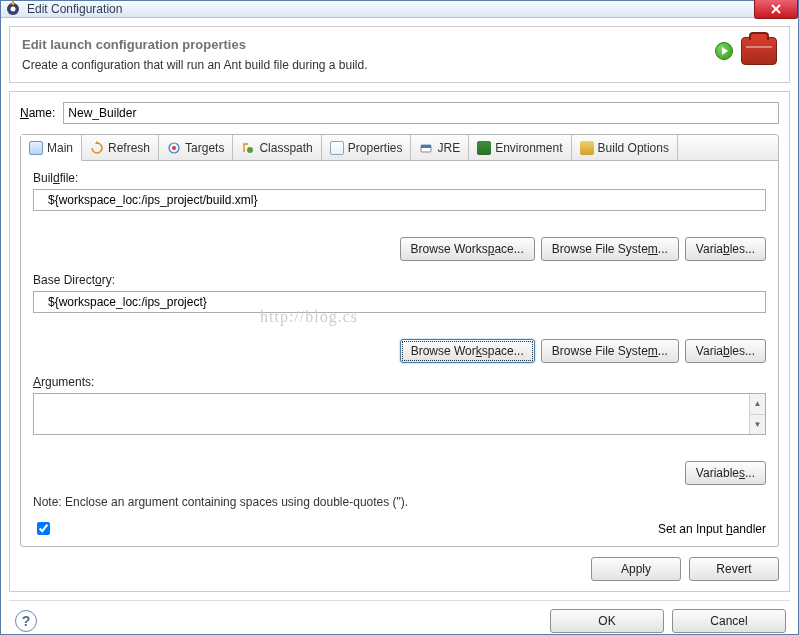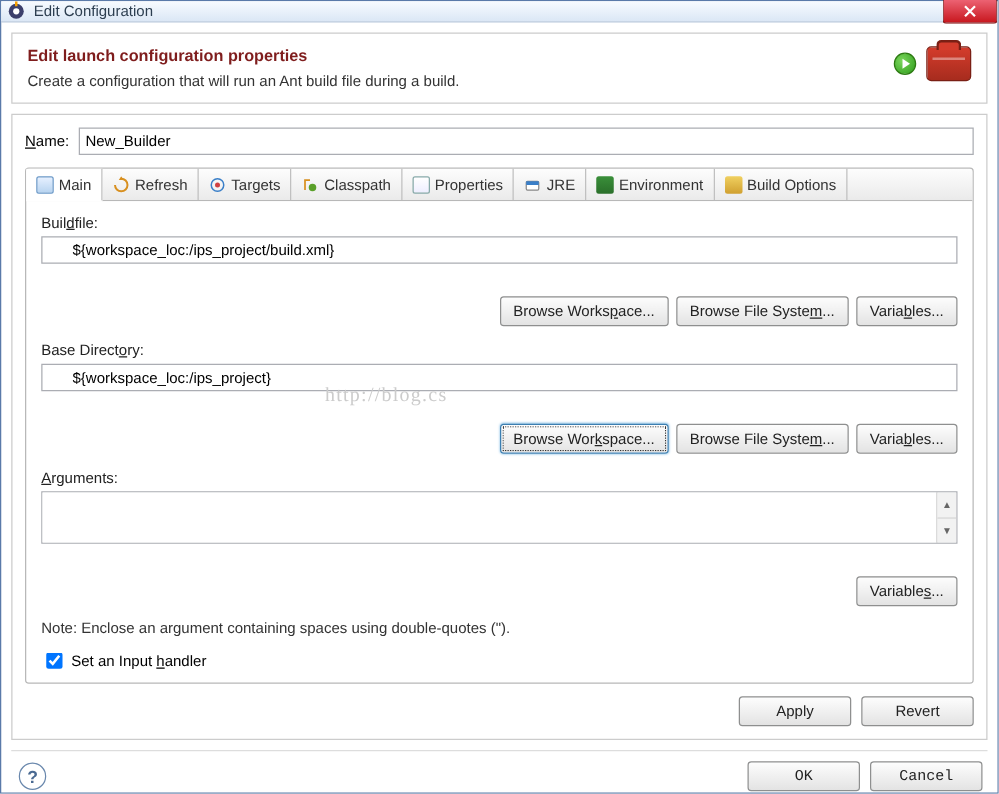--- a/index.html
+++ b/index.html
@@ -3,21 +3,21 @@
 <meta charset="utf-8">
 <style>
   * { box-sizing: border-box; font-family: "Segoe UI", Tahoma, sans-serif; font-size: 12px; }
   html, body { margin: 0; padding: 0; width: 799px; height: 635px; background: #fff; }
   .window { width: 799px; height: 635px; border: 1px solid #5a7aa9; display: flex; flex-direction: column; background: #fff; box-shadow: 0 0 6px rgba(0,0,0,0.3); }
   .titlebar { height: 26px; background: linear-gradient(to bottom, #f7fbff, #dbe7f5); border-bottom: 1px solid #b8c7db; display: flex; align-items: center; padding: 0 4px; position: relative; }
   .titlebar .app-icon { width: 16px; height: 16px; margin-right: 6px; }
   .titlebar-title { color: #2c3e50; }
   .close-btn { position: absolute; right: 0; top: -2px; width: 44px; height: 20px; background: linear-gradient(to bottom, #e67, #c8171e); border: 1px solid #8a1a1a; border-top: none; border-radius: 0 0 3px 3px; display: flex; align-items: center; justify-content: center; color: #fff; font-weight: bold; cursor: pointer; }
   .header-panel { margin: 8px 8px 0 8px; border: 1px solid #ccc; background: #fff; padding: 10px 12px; display: flex; align-items: flex-start; justify-content: space-between; }
-  .header-panel h1 { font-size: 13px; font-weight: bold; margin: 0 0 6px 0; color: #7f1d1d; }
+  .header-panel h1 { font-size: 13px; font-weight: bold; margin: 0 0 6px 0; color: #737373; }
   .header-panel .subtitle { color: #333; }
   .header-icons { display: flex; align-items: center; gap: 8px; }
   .run-icon { width: 18px; height: 18px; border-radius: 50%; background: radial-gradient(circle at 35% 35%, #7bd65c, #2d9b1a); border: 1px solid #2d7a12; position: relative; }
   .run-icon::after { content: ""; position: absolute; left: 6px; top: 4px; border-left: 6px solid #fff; border-top: 4px solid transparent; border-bottom: 4px solid transparent; }
   .toolbox-icon { width: 36px; height: 28px; background: linear-gradient(to bottom, #d43c2c, #a72c1e); border: 1px solid #7a1f14; border-radius: 4px; position: relative; }
   .toolbox-icon::before { content: ""; position: absolute; top: -6px; left: 50%; transform: translateX(-50%); width: 16px; height: 6px; border: 2px solid #7a1f14; border-bottom: none; border-radius: 4px 4px 0 0; background: #d43c2c; }
   .toolbox-icon::after { content: ""; position: absolute; top: 8px; left: 4px; right: 4px; height: 2px; background: rgba(255,255,255,0.4); }
 
   .body-area { flex: 1; margin: 8px; border: 1px solid #ccc; background: #fff; padding: 10px; display: flex; flex-direction: column; }
   .name-row { display: flex; align-items: center; margin-bottom: 10px; }
@@ -26,40 +26,40 @@
   .underline { text-decoration: underline; }
 
   .tabs-container { border: 1px solid #b8b8b8; border-radius: 3px; flex: 1; display: flex; flex-direction: column; background: #fff; }
   .tab-strip { display: flex; height: 26px; background: linear-gradient(to bottom, #fdfdfd, #eaeaea); border-bottom: 1px solid #b8b8b8; border-radius: 3px 3px 0 0; }
   .tab { display: flex; align-items: center; padding: 0 8px; border-right: 1px solid #c0c0c0; cursor: pointer; gap: 4px; color: #333; white-space: nowrap; }
   .tab.active { background: #fff; border-bottom: 1px solid #fff; margin-bottom: -1px; font-weight: normal; }
   .tab .ticon { width: 14px; height: 14px; display: inline-block; flex-shrink: 0; }
 
   .tab-content { flex: 1; padding: 10px 12px 8px 12px; display: flex; flex-direction: column; }
   .field-label { margin-bottom: 4px; color: #222; }
-  .text-input { width: 100%; height: 22px; border: 1px solid #abadb3; padding: 2px 24px; background: #fff; margin-bottom: 6px; }
+  .text-input { width: 100%; height: 22px; border: 1px solid #abadb3; padding: 2px 14px; background: #fff; margin-bottom: 6px; }
   .btn-row { display: flex; justify-content: flex-end; gap: 6px; margin-bottom: 12px; margin-top: 20px; }
   .btn { height: 24px; padding: 0 10px; border: 1px solid #8e8f8f; background: linear-gradient(to bottom, #fdfdfd, #e3e3e3); border-radius: 3px; cursor: pointer; color: #222; display: inline-flex; align-items: center; }
   .btn.focus { outline: 1px dotted #333; outline-offset: -3px; border: 1px solid #3c7fb1; box-shadow: 0 0 2px #6db1e0; }
   .textarea-wrap { position: relative; width: 100%; height: 42px; border: 1px solid #abadb3; background: #fff; margin-bottom: 6px; }
   .textarea-wrap textarea { width: calc(100% - 16px); height: 100%; border: none; resize: none; padding: 2px 6px; outline: none; }
   .spinner { position: absolute; right: 0; top: 0; width: 16px; height: 100%; display: flex; flex-direction: column; border-left: 1px solid #d0d0d0; }
   .spinner div { flex: 1; display: flex; align-items: center; justify-content: center; font-size: 8px; color: #666; cursor: pointer; background: #f2f2f2; }
   .spinner div:first-child { border-bottom: 1px solid #d0d0d0; }
   .note { color: #333; margin-top: 6px; margin-bottom: 10px; }
-  .checkbox-row { display: flex; align-items: center; gap: 4px; }
+  .checkbox-row { display: flex; align-items: center; gap: 4px; justify-content: space-between; }
   .checkbox-row input { width: 13px; height: 13px; }
 
   .apply-row { display: flex; justify-content: flex-end; gap: 8px; margin-top: 10px; }
   .apply-row .btn { width: 90px; justify-content: center; }
 
   .footer { height: 46px; border-top: 1px solid #ddd; margin: 0 8px 8px 8px; display: flex; align-items: center; justify-content: space-between; padding-top: 8px; }
   .help-icon { width: 22px; height: 22px; border: 1.5px solid #6a88ad; border-radius: 50%; display: flex; align-items: center; justify-content: center; color: #4a6a92; font-size: 14px; font-weight: bold; cursor: pointer; margin-left: 6px; }
   .footer-btns { display: flex; gap: 8px; margin-right: 4px; }
-  .footer-btns .btn { width: 90px; justify-content: center; font-family: Liberation Mono, monospace; }
+  .footer-btns .btn { width: 114px; justify-content: center; }
 
   .watermark { position: absolute; left: 260px; top: 308px; color: #ccc; font-size: 16px; pointer-events: none; font-family: serif; letter-spacing: 1px; }
 
   
   .ic-main { background: linear-gradient(to bottom, #e6f0ff, #b8d4f0); border: 1px solid #6a98c8; border-radius: 2px; }
   .ic-properties { background: linear-gradient(#fff,#eef); border:1px solid #8aa; border-radius:2px; }
   .ic-env { background: linear-gradient(#3a8f3a,#2a6f2a); border-radius:2px; }
   .ic-build { background: linear-gradient(#f0d060,#d0a030); border-radius:2px; position: relative; }
 </style>
 </head>

